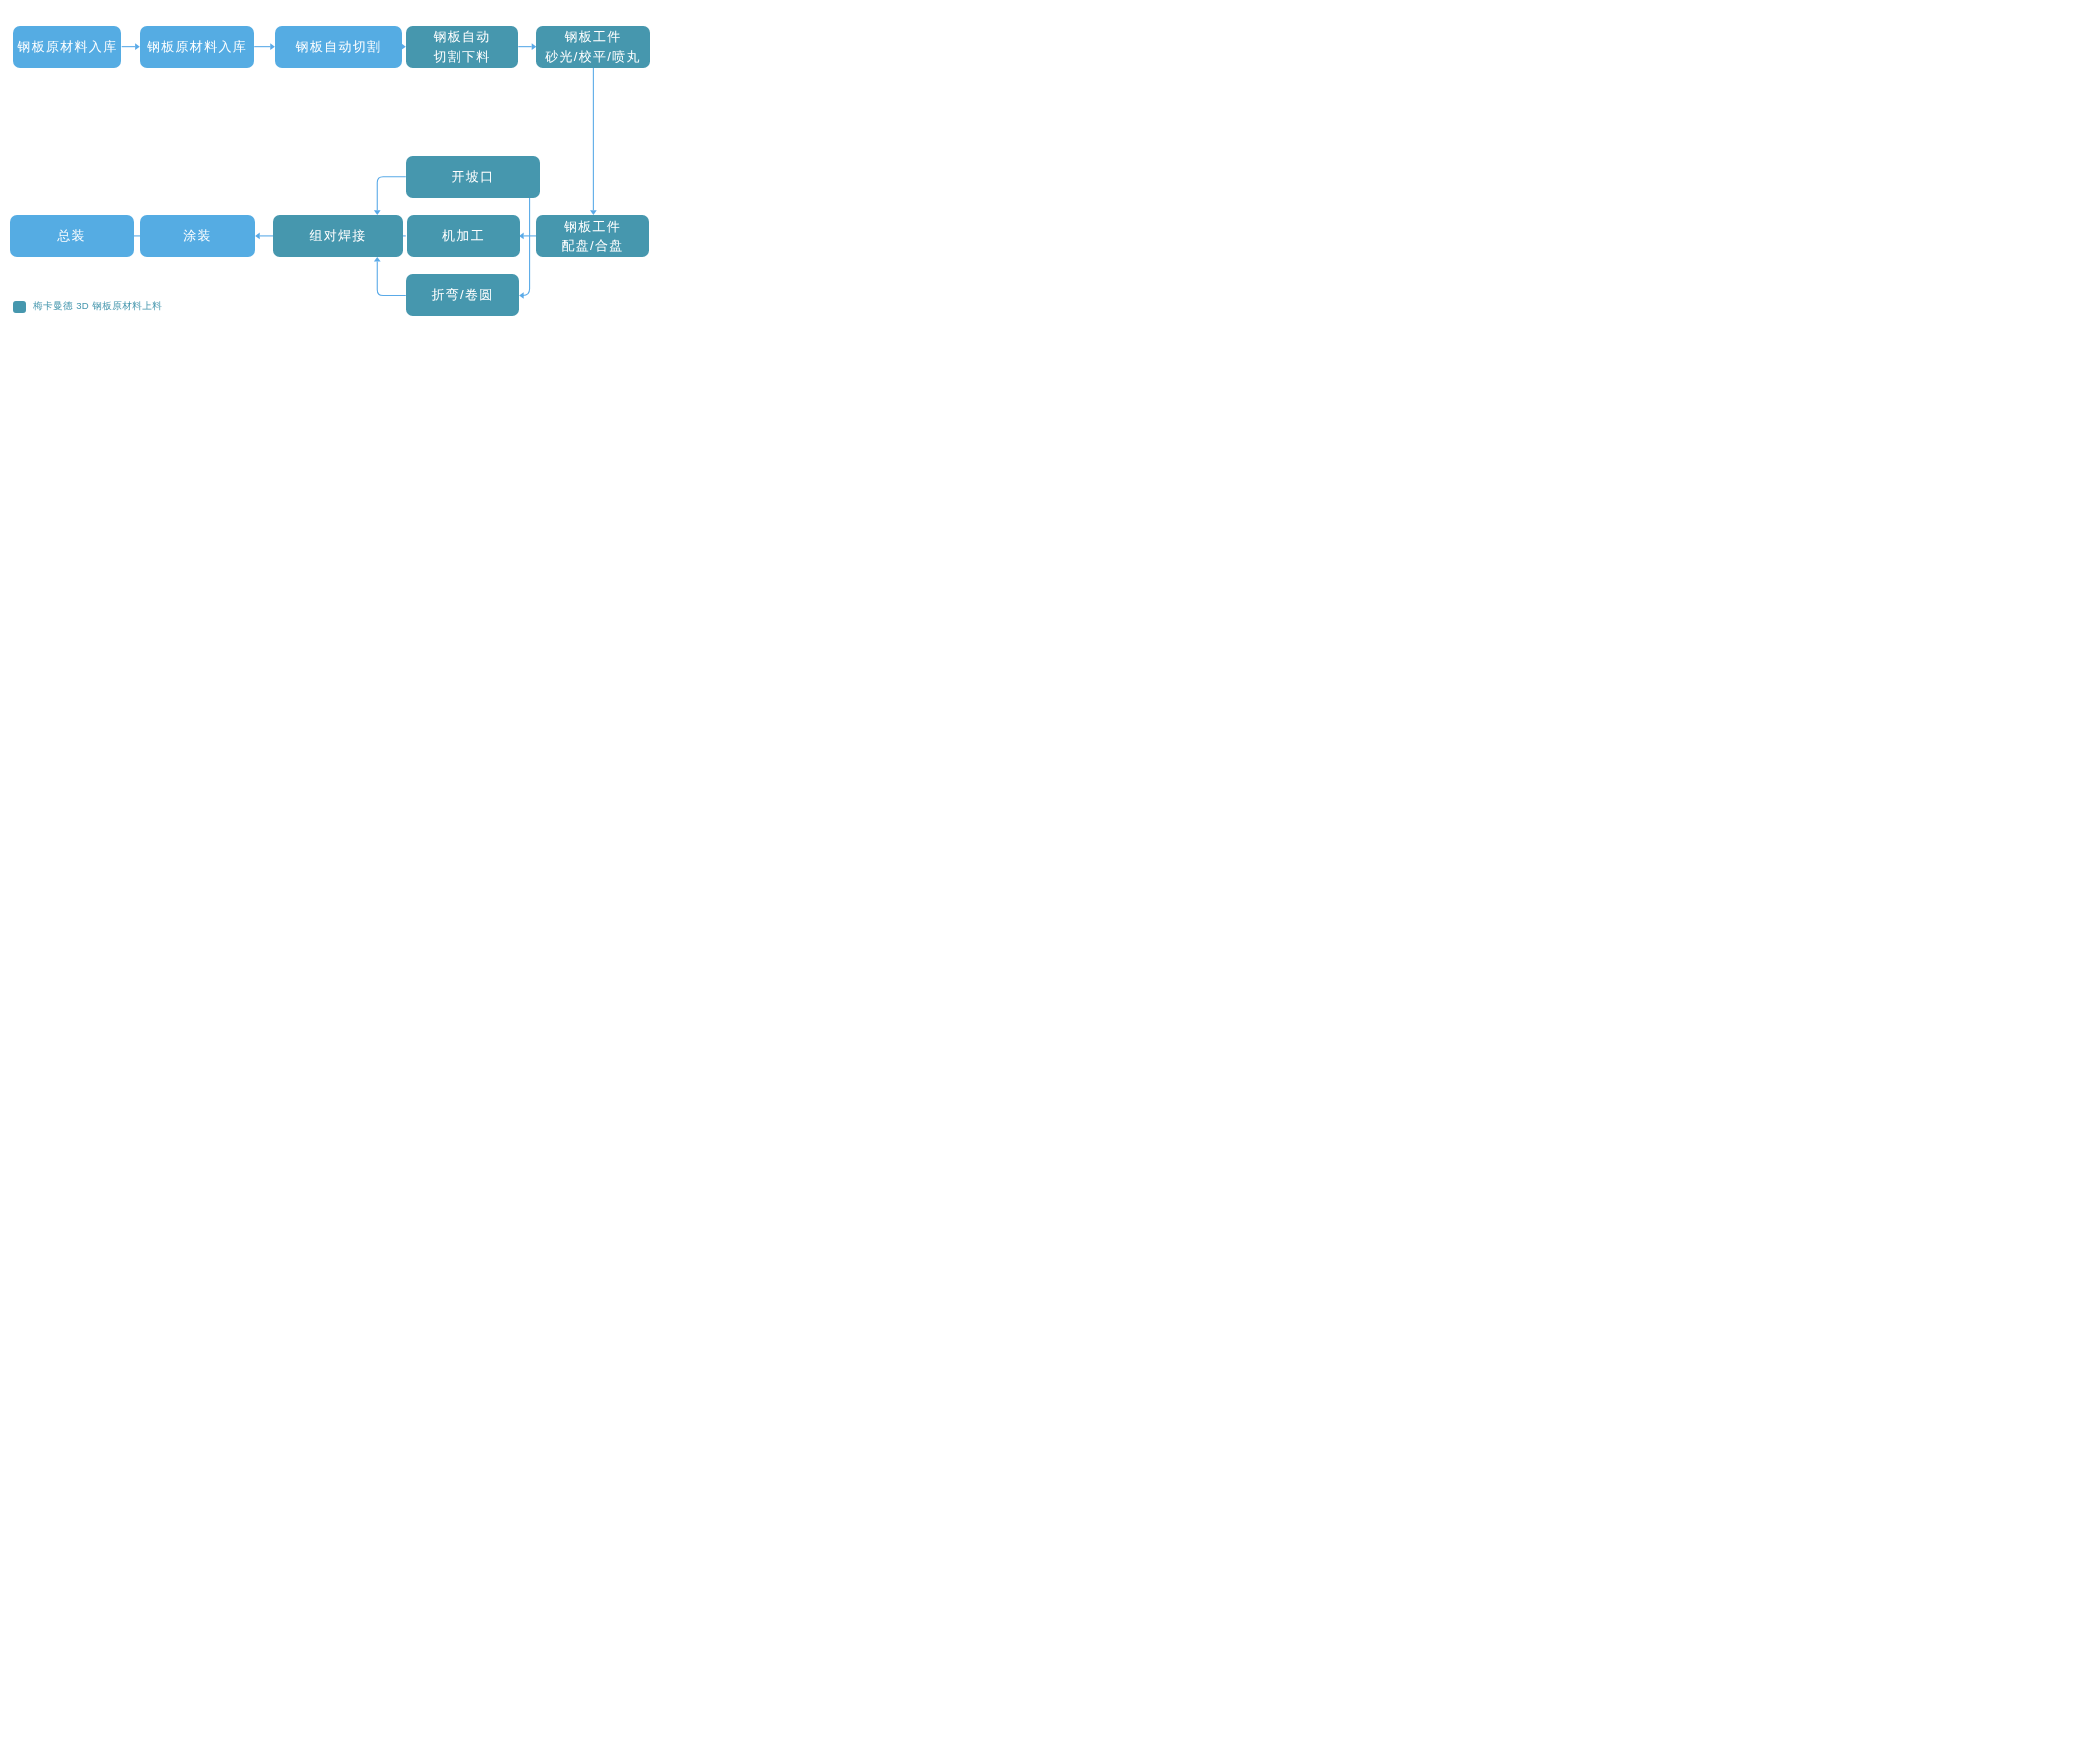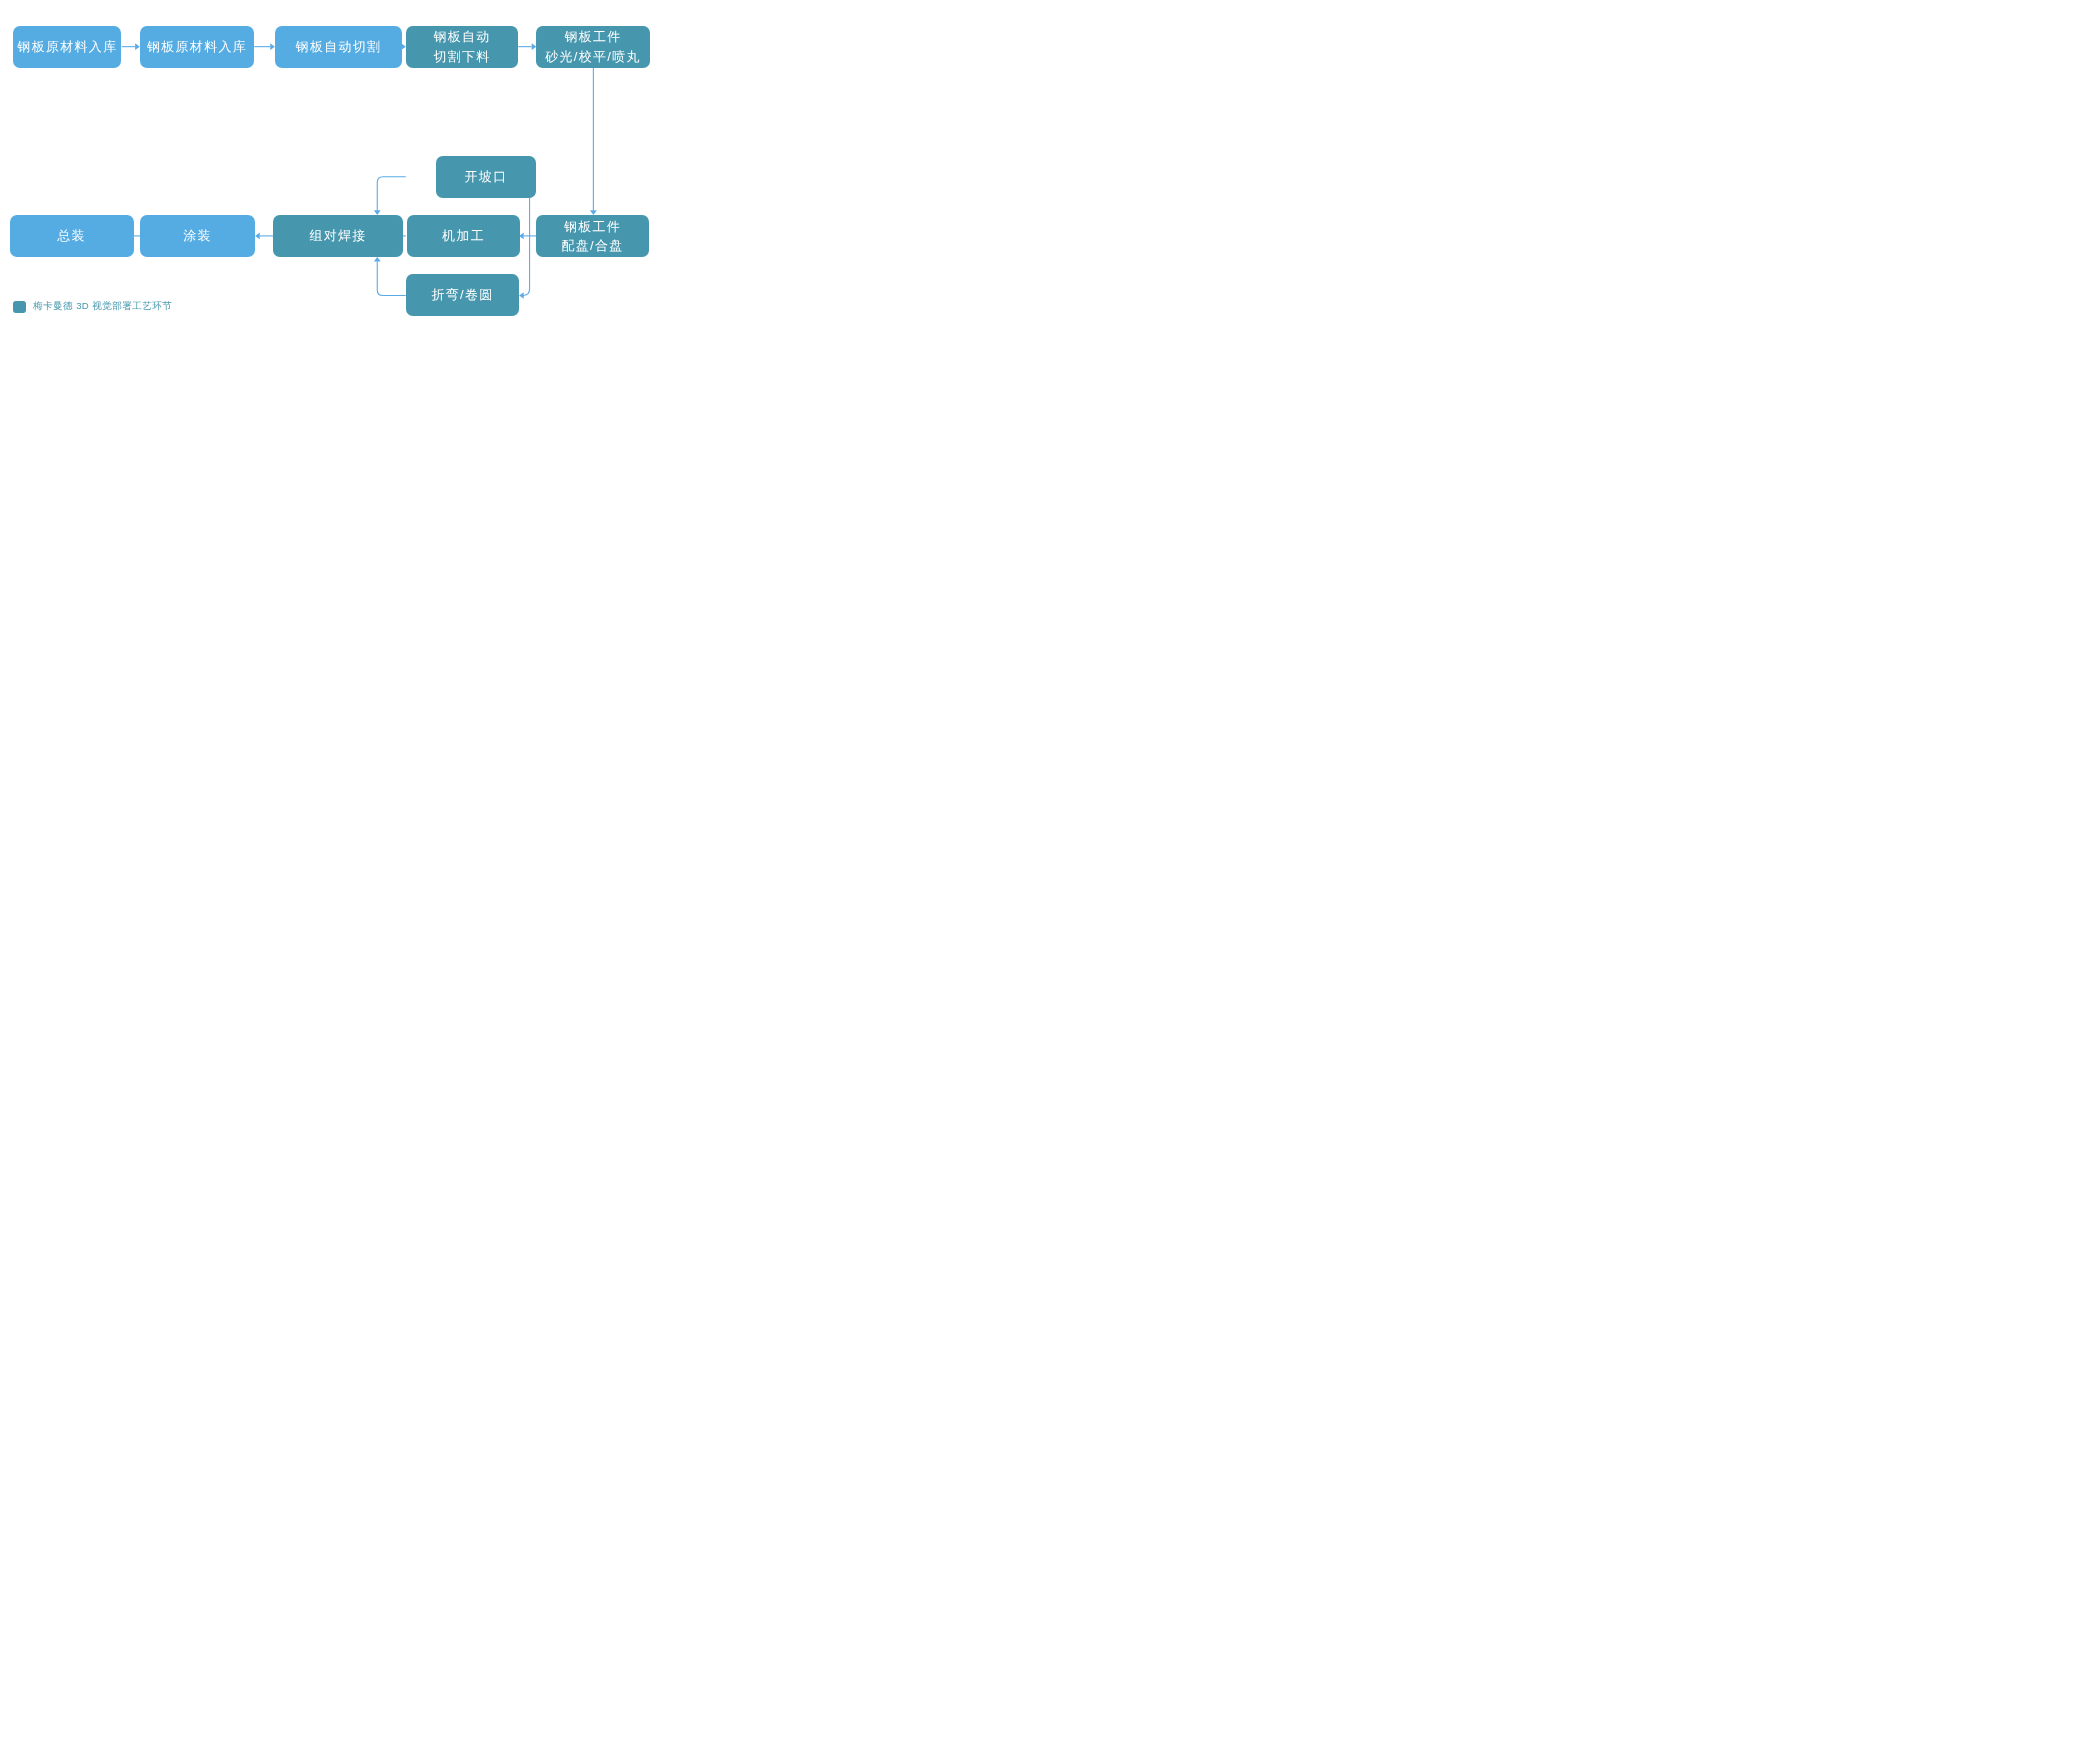--- a/index.html
+++ b/index.html
@@ -29,21 +29,21 @@
     font-size:13px;letter-spacing:1.3px;line-height:1.5;
     text-align:center;white-space:pre-line;
   }
   .node.blue{background:var(--primary-box);border-radius:7px;}
   .node.teal{background:var(--vision-box);}
   .n0{left:13.4px;top:25.6px;width:108px;}
   .n1{left:140px;top:25.6px;width:114px;}
   .n2{left:275px;top:25.6px;width:127px;}
   .n3{left:406px;top:25.6px;width:112px;}
   .n4{left:536px;top:25.6px;width:114px;}
-  .n5{left:406px;top:156px;width:100px;margin-left:30px;}
+  .n5{left:406px;top:156px;width:134px;}
   .n6{left:536px;top:215px;width:113px;}
   .n7{left:407px;top:215px;width:113px;}
   .n8{left:406px;top:274px;width:113px;}
   .n9{left:273px;top:215px;width:130px;}
   .n10{left:140px;top:215px;width:115px;}
   .n11{left:9.6px;top:215px;width:124px;text-align:center;}
   .legend{
     position:absolute;left:13px;top:300px;
     display:flex;align-items:center;gap:7.1px;
   }
@@ -127,17 +127,17 @@
   <div class="node teal n6">钢板工件
 配盘/合盘</div>
   <div class="node teal n7">机加工</div>
   <div class="node teal n8">折弯/卷圆</div>
   <div class="node teal n9">组对焊接</div>
   <div class="node blue n10">涂装</div>
   <div class="node blue n11">总装</div>
 
   <div class="legend">
     <span class="legend-swatch"></span>
-    <span class="legend-label">梅卡曼德 3D 视觉部署工艺环节</span>
+    <span class="legend-label">梅卡曼德 3D 钢板原材料上料</span>
   </div>
 
 </div>
 
 
 </body></html>

